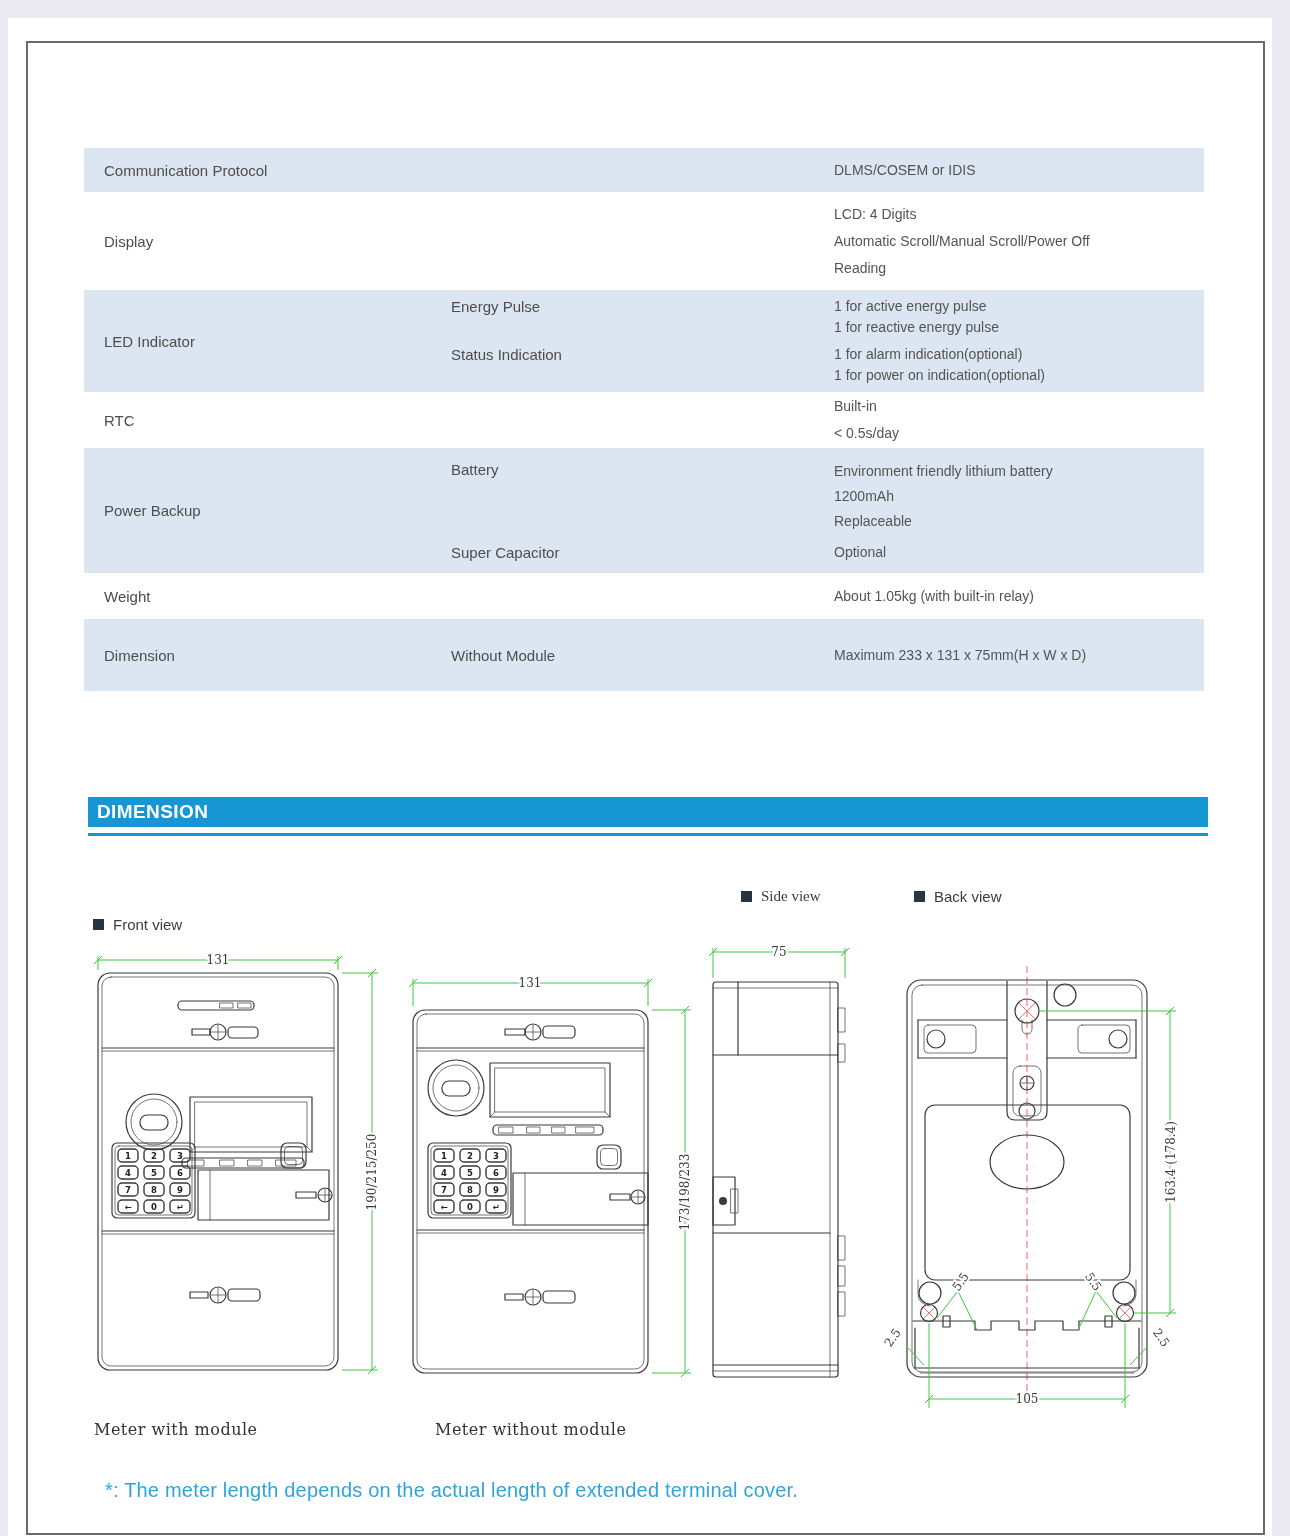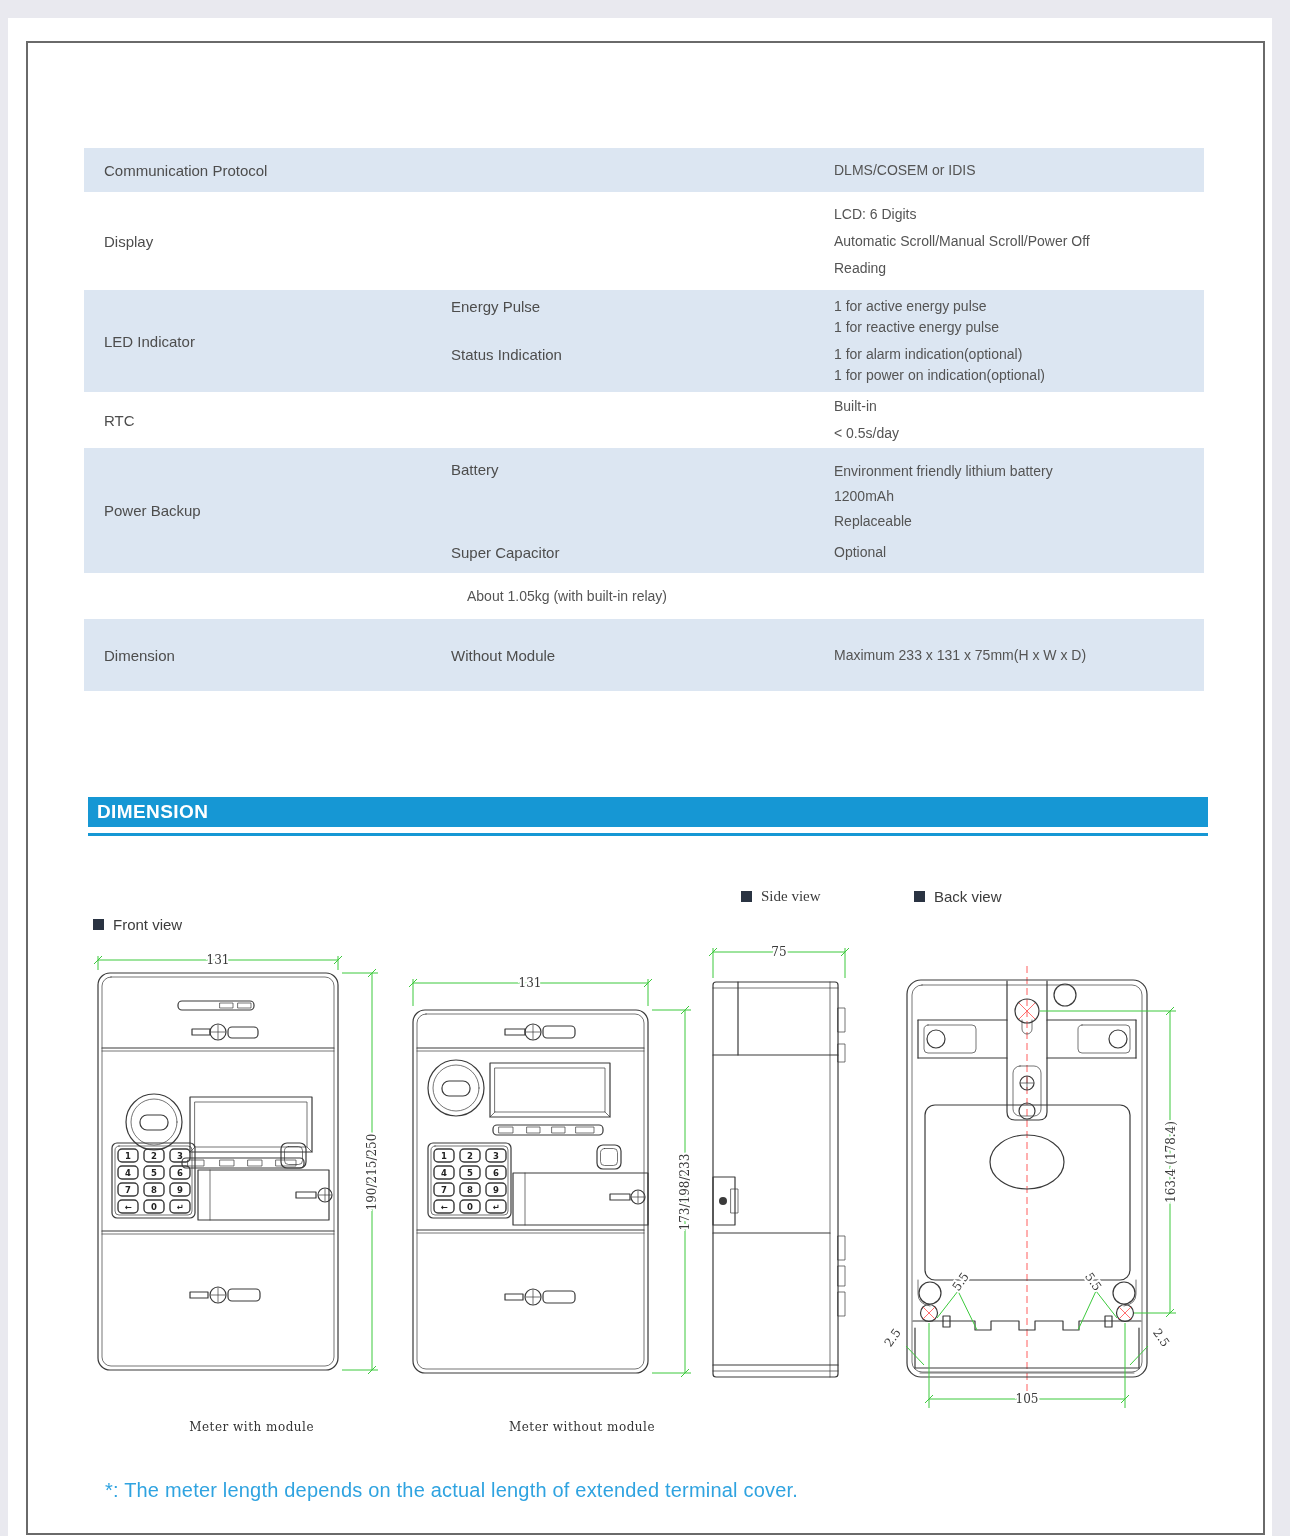--- a/index.html
+++ b/index.html
@@ -35,22 +35,22 @@
   svg{position:absolute;overflow:visible;}
   .ln{fill:none;stroke:#3a3a3a;stroke-width:1.2;stroke-linejoin:round;stroke-linecap:round;}
   .thin{stroke-width:0.7;}
   .key{fill:none;stroke:#3a3a3a;stroke-width:1.4;}
   .dim{fill:none;stroke:#3cc93c;stroke-width:1;}
   .red{fill:none;stroke:#ff5f5f;stroke-width:1;stroke-dasharray:7 4;}
   .redh{fill:none;stroke:#ff5f5f;stroke-width:0.9;}
   .dimtxt{font-family:"DejaVu Serif",serif;font-size:12px;fill:#3a3a3a;
           stroke:#ffffff;stroke-width:4px;paint-order:stroke;}
   .keytxt{font-family:"DejaVu Sans",sans-serif;font-size:8.5px;font-weight:bold;fill:#222;text-anchor:middle;}
-  .caption{position:absolute;top:1402px;width:220px;text-align:right;
-           font-family:"DejaVu Serif",serif;font-size:12px;letter-spacing:.5px;color:#333;}
+  .caption{position:absolute;top:1402px;width:220px;text-align:left;
+           font-family:"DejaVu Serif",serif;font-size:16px;letter-spacing:.5px;color:#333;}
   .footnote{position:absolute;left:97px;top:1461px;font-size:20px;color:#2fa3e0;letter-spacing:.2px;}
 </style>
 </head>
 <body>
 
 <div class="page">
   <div class="frame"></div>
 
   <div class="spec-table">
 
@@ -65,21 +65,21 @@
       </div>
         </div>
     </div>
 
     <div class="t-row r2">
       <div class="t-cat">Display</div>
       <div class="t-body">
           <div class="t-group">
         <div class="g-label"></div>
         <div class="g-values">
-          <div>LCD: 6 Digits</div>
+          <div>LCD: 4 Digits</div>
           <div>Automatic Scroll/Manual Scroll/Power Off</div>
           <div>Reading</div>
         </div>
       </div>
         </div>
     </div>
 
     <div class="t-row alt r3">
       <div class="t-cat">LED Indicator</div>
       <div class="t-body">
@@ -129,20 +129,21 @@
         <div class="t-group">
           <div class="g-label">Super Capacitor</div>
           <div class="g-values">
               <div>Optional</div>
             </div>
         </div>
       </div>
     </div>
 
     <div class="t-row r6">
+      <div class="t-cat">Weight</div>
       <div class="t-body">
           <div class="t-group">
         <div class="g-label"></div>
         <div class="g-values">
               <div>About 1.05kg (with built-in relay)</div>
             </div>
       </div>
         </div>
     </div>
 

